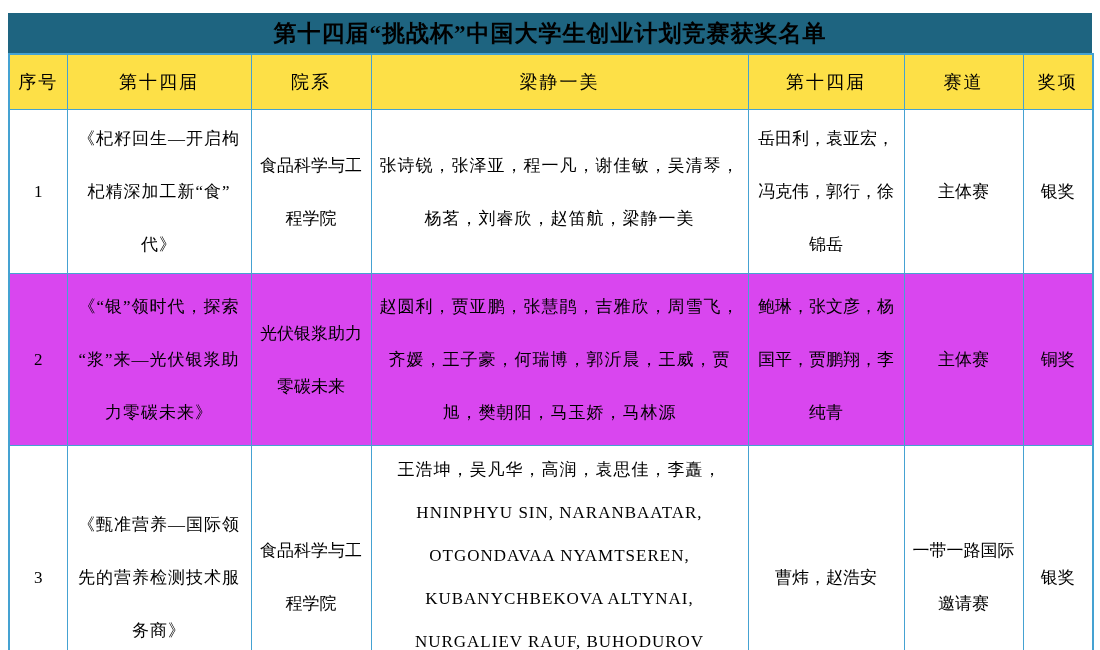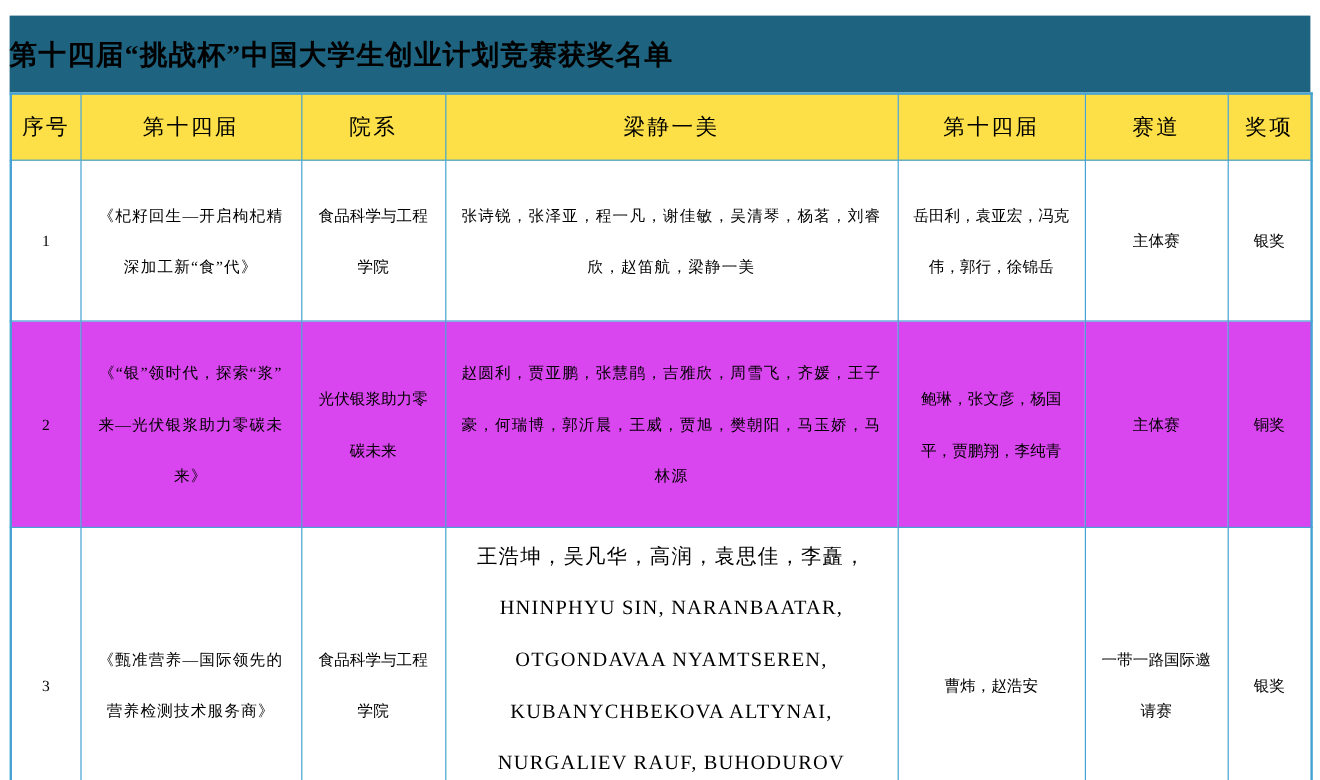--- a/index.html
+++ b/index.html
@@ -11,44 +11,45 @@
     overflow: hidden;
     font-family: "Liberation Serif", "DejaVu Serif", serif;
     color: #000000;
   }
   .sheet {
     width: 1084px;
     margin: 13px auto 0 auto;
   }
   .title-band {
     background: #1e6480;
-    height: 64px;
+    height: 40px;
     display: flex;
     align-items: center;
+    justify-content: center;
   }
   .title-band .title {
     font-size: 23px;
     font-weight: bold;
     color: #000000;
     letter-spacing: 1px;
   }
   table.award-table {
     width: 1084px;
     border-collapse: collapse;
     table-layout: fixed;
     border: 2px solid #45a2d2;
   }
   table.award-table th,
   table.award-table td {
     border: 1px solid #45a2d2;
     text-align: center;
     vertical-align: middle;
     padding: 2px 8px;
-    font-size: 13px;
-    line-height: 43px;
+    font-size: 17px;
+    line-height: 53px;
     font-weight: normal;
     word-break: break-word;
   }
   table.award-table thead th {
     background: #fde047;
     height: 50px;
     line-height: 24px;
     font-size: 18px;
     letter-spacing: 2px;
   }

